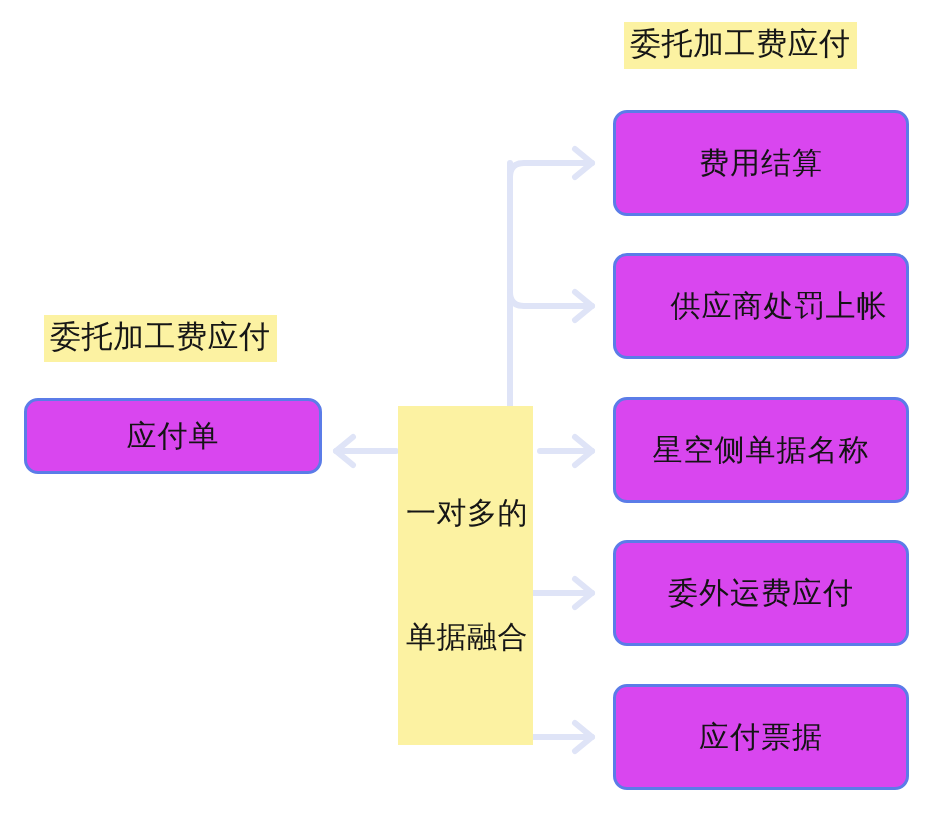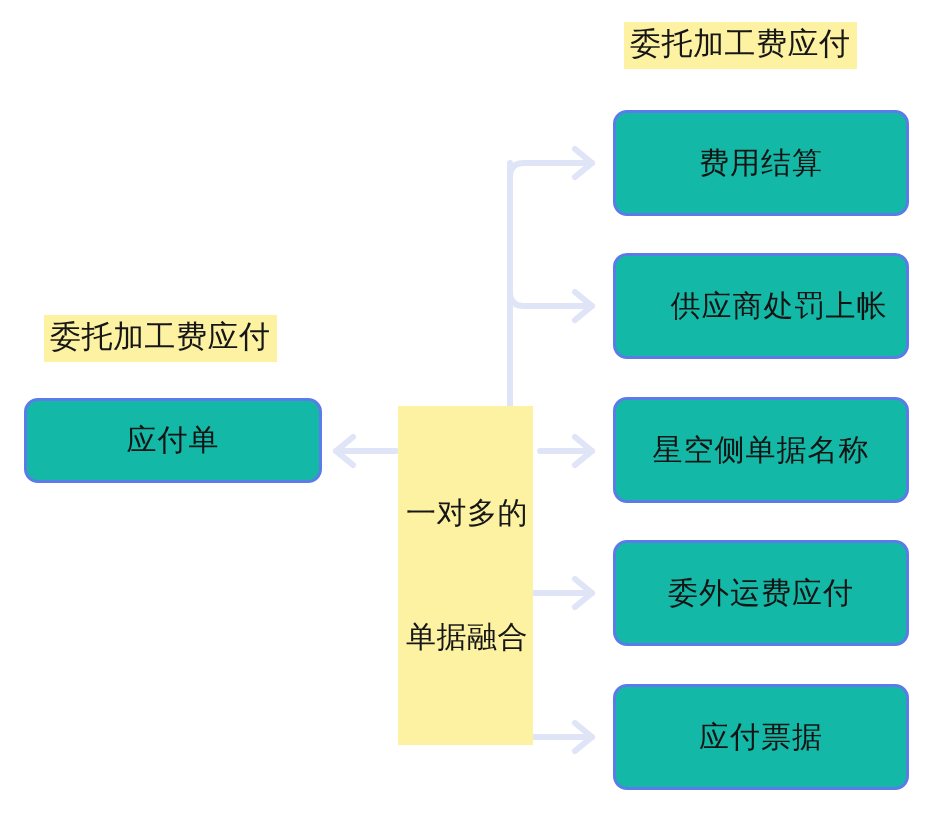--- a/index.html
+++ b/index.html
@@ -62,37 +62,37 @@
     font-size: 30px;
     text-align: center;
     line-height: 1.38;
     padding: 3px 5px 5px 8px;
   }
   #center-label .ln { display: block; }
 
   
   .node {
     position: absolute;
-    background: #14b8a6;
+    background: #d946ef;
     border: 3px solid #5b7ce8;
     border-radius: 14px;
     box-sizing: border-box;
     display: flex;
     align-items: center;
     justify-content: center;
     font-size: 30px;
     letter-spacing: 1px;
     color: #141414;
   }
 
   #node-left {
     left: 24px;
     top: 398px;
     width: 298px;
-    height: 85px;
+    height: 76px;
   }
 
   .node-right {
     left: 613px;
     width: 296px;
     height: 106px;
   }
   #node-r0 { top: 110px; }
   #node-r1 { top: 253px; padding-left: 36px; }
   #node-r2 { top: 397px; }

